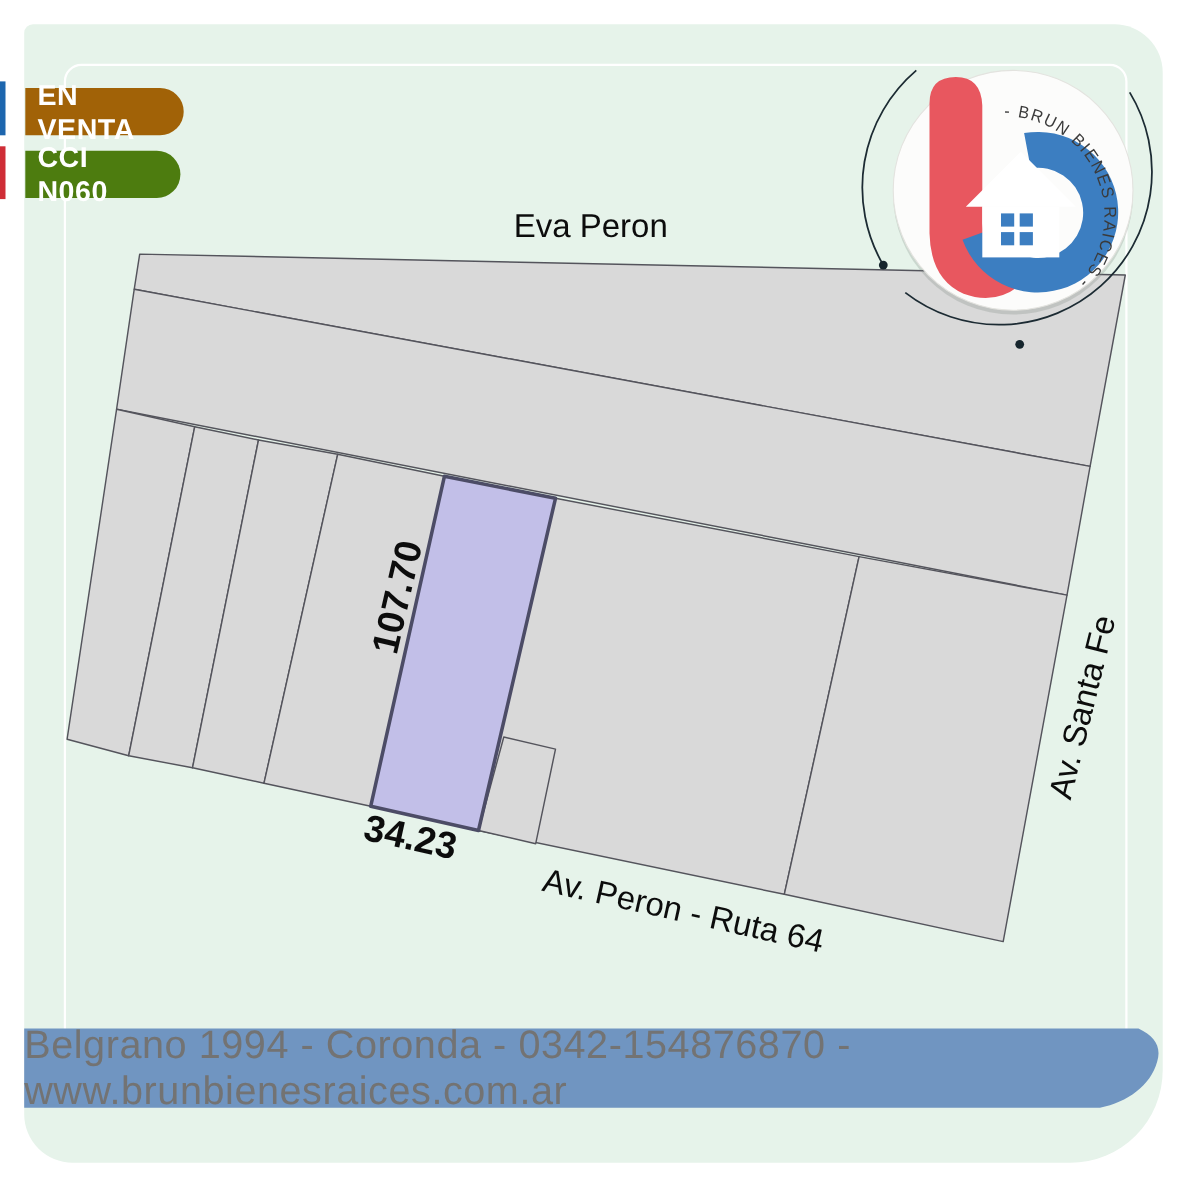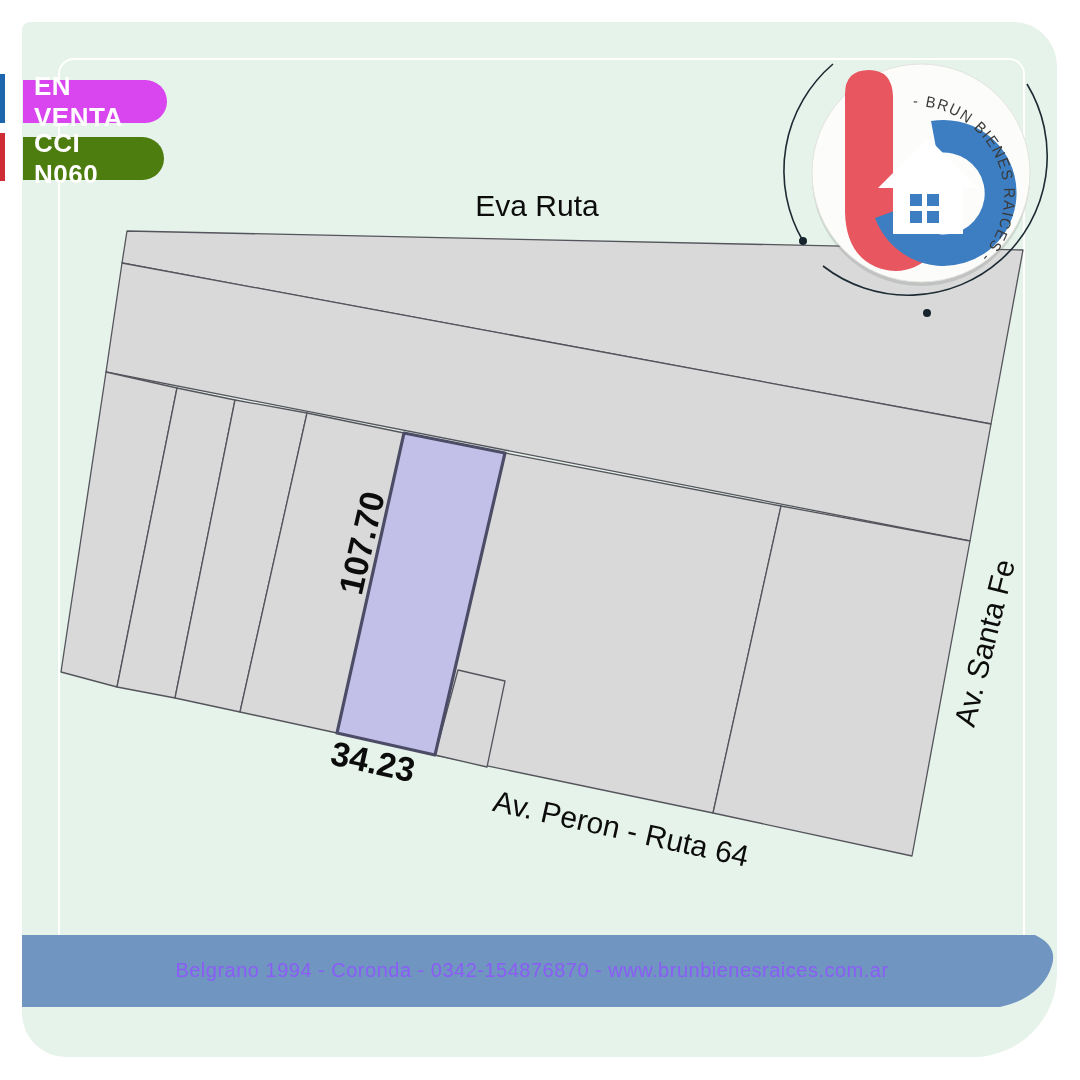--- a/index.html
+++ b/index.html
@@ -12,30 +12,30 @@
   .map-svg{position:absolute;left:0;top:0;z-index:2;}
   .map-label{position:absolute;color:#0c0c0c;white-space:nowrap;z-index:3;}
   .lbl-top{left:537px;top:206px;font-size:30px;transform:translate(-50%,-50%);}
   .lbl-right{left:985px;top:643px;font-size:30px;transform:translate(-50%,-50%) rotate(-76deg);}
   .lbl-bottom{left:621px;top:829px;font-size:30px;transform:translate(-50%,-50%) rotate(12.5deg);}
   .lbl-depth{left:362px;top:543px;font-size:34px;font-weight:bold;transform:translate(-50%,-50%) rotate(-77deg);}
   .lbl-front{left:373px;top:762px;font-size:34px;font-weight:bold;transform:translate(-50%,-50%) rotate(12.5deg);}
   .badge{position:absolute;left:23px;height:43px;display:flex;align-items:center;
          padding:0 18px 0 11px;color:#ffffff;font-weight:bold;font-size:26px;
          border-radius:0 22px 22px 0;z-index:6;letter-spacing:0.5px;}
-  .badge-blue{top:80px;width:115px;background:#d946ef;}
+  .badge-blue{top:80px;width:115px;background:#a16207;}
   .badge-red{top:137px;width:112px;background:#4d7c0f;}
   .sliver{position:absolute;left:0;width:5px;z-index:6;}
   .sliver-blue{top:74px;height:49px;background:#1d66ae;}
   .sliver-red{top:133px;height:48px;background:#cf2d36;}
   .logo-svg{position:absolute;left:0;top:0;z-index:5;}
   .footer{position:absolute;left:0;top:0;z-index:4;}
   .footer-text{position:absolute;left:22px;top:935px;width:1020px;height:71px;
-         display:flex;align-items:center;justify-content:center;color:#8b5cf6;
-         font-family:"Liberation Sans",sans-serif;font-size:20px;z-index:5;letter-spacing:0.5px;}
+         display:flex;align-items:center;justify-content:center;color:#737373;
+         font-family:"Liberation Sans",sans-serif;font-size:36px;z-index:5;letter-spacing:0.5px;}
 </style>
 </head>
 <body>
 
 <div class="stage">
 
   <div class="card"></div>
   <div class="inner-frame"></div>
 
   <svg class="map-svg" width="1080" height="1080" viewBox="0 0 1080 1080">
@@ -46,21 +46,21 @@
       <polygon points="177,388 235,400 175,698 117,687"></polygon>
       <polygon points="235,400 307,413 240,712 175,698"></polygon>
       <polygon points="307,413 404,433 337,733 240,712"></polygon>
       <polygon points="505,453 781,506 713,813 435,755"></polygon>
       <polygon points="781,506 970,541 912,856 713,813"></polygon>
       <polygon points="458,670 505,681 487,767 435,755"></polygon>
     </g>
     <polygon points="404,433 505,453 435,755 337,733" fill="#c2bfe8" stroke="#4c4c66" stroke-width="3.2" stroke-linejoin="round"></polygon>
   </svg>
 
-  <div class="map-label lbl-top">Eva Ruta</div>
+  <div class="map-label lbl-top">Eva Peron</div>
   <div class="map-label lbl-right">Av. Santa Fe</div>
   <div class="map-label lbl-bottom">Av. Peron - Ruta 64</div>
   <div class="map-label lbl-depth">107.70</div>
   <div class="map-label lbl-front">34.23</div>
 
   <svg class="footer" width="1080" height="1080" viewBox="0 0 1080 1080">
     <path d="M 22,935 L 1035,935 C 1050,942 1056,952 1052,965 C 1046,987 1025,1002 1000,1007 L 22,1007 Z" fill="#7095c1"></path>
   </svg>
   <div class="footer-text">Belgrano 1994 - Coronda - 0342-154876870 - www.brunbienesraices.com.ar</div>
 

